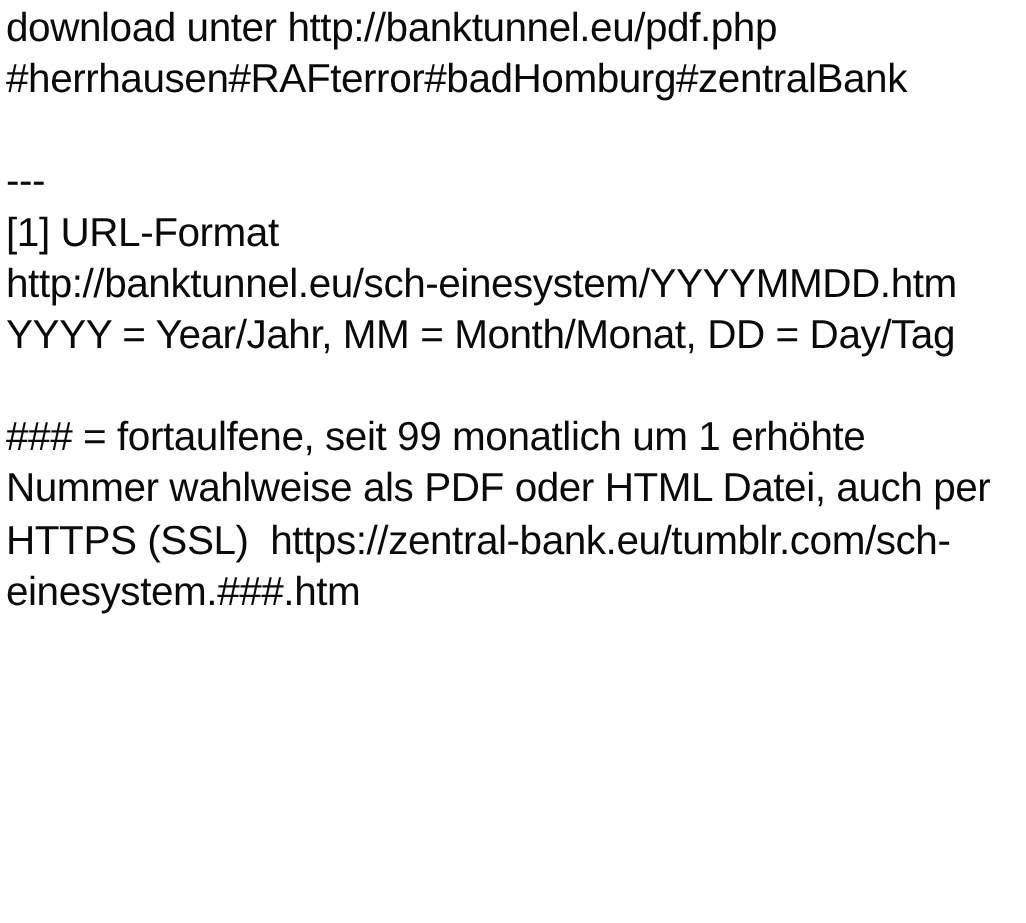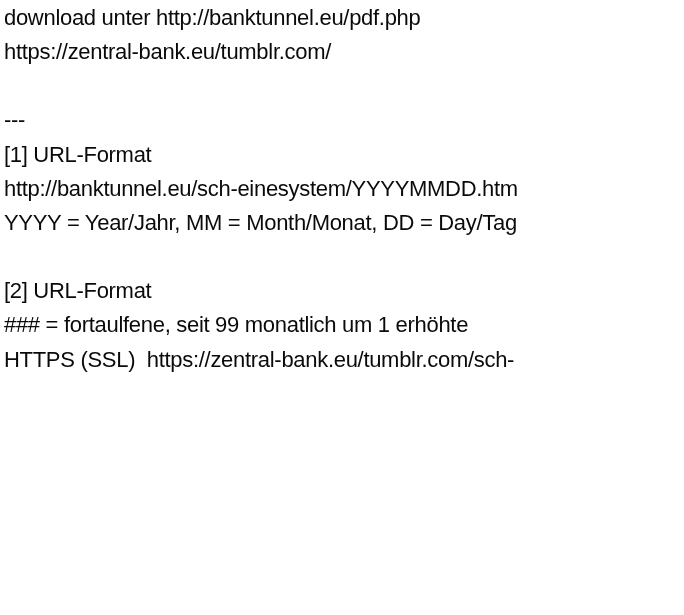--- a/index.html
+++ b/index.html
@@ -11,39 +11,40 @@
     width: 684px;
     height: 615px;
     overflow: hidden;
   }
   .document {
     box-sizing: border-box;
     width: 684px;
     height: 509px;
     padding: 1px 2px 0 4px;
     font-family: "Liberation Sans", sans-serif;
-    font-size: 22px;
+    font-size: 27px;
     line-height: 34.15px;
     color: #0a0a0a;
     letter-spacing: -0.3px;
   }
   .line {
     min-height: 34.15px;
     white-space: pre-wrap;
     overflow: hidden;
   }
 </style>
 </head>
 <body>
 
 <div class="document">
   <div class="line">download unter http://banktunnel.eu/pdf.php</div>
-  <div class="line">https://zentral-bank.eu/tumblr.com/</div>
+  <div class="line">#herrhausen#RAFterror#badHomburg#zentralBank</div>
   <div class="line"></div>
   <div class="line">---</div>
   <div class="line">[1] URL-Format</div>
   <div class="line">http://banktunnel.eu/sch-einesystem/YYYYMMDD.htm</div>
   <div class="line">YYYY = Year/Jahr, MM = Month/Monat, DD = Day/Tag</div>
   <div class="line"></div>
-  <div class="line">[2] URL-Format</div>
   <div class="line">### = fortaulfene, seit 99 monatlich um 1 erhöhte</div>
+  <div class="line">Nummer wahlweise als PDF oder HTML Datei, auch per</div>
   <div class="line">HTTPS (SSL)  https://zentral-bank.eu/tumblr.com/sch-</div>
+  <div class="line">einesystem.###.htm</div>
 </div>
 
 </body></html>

